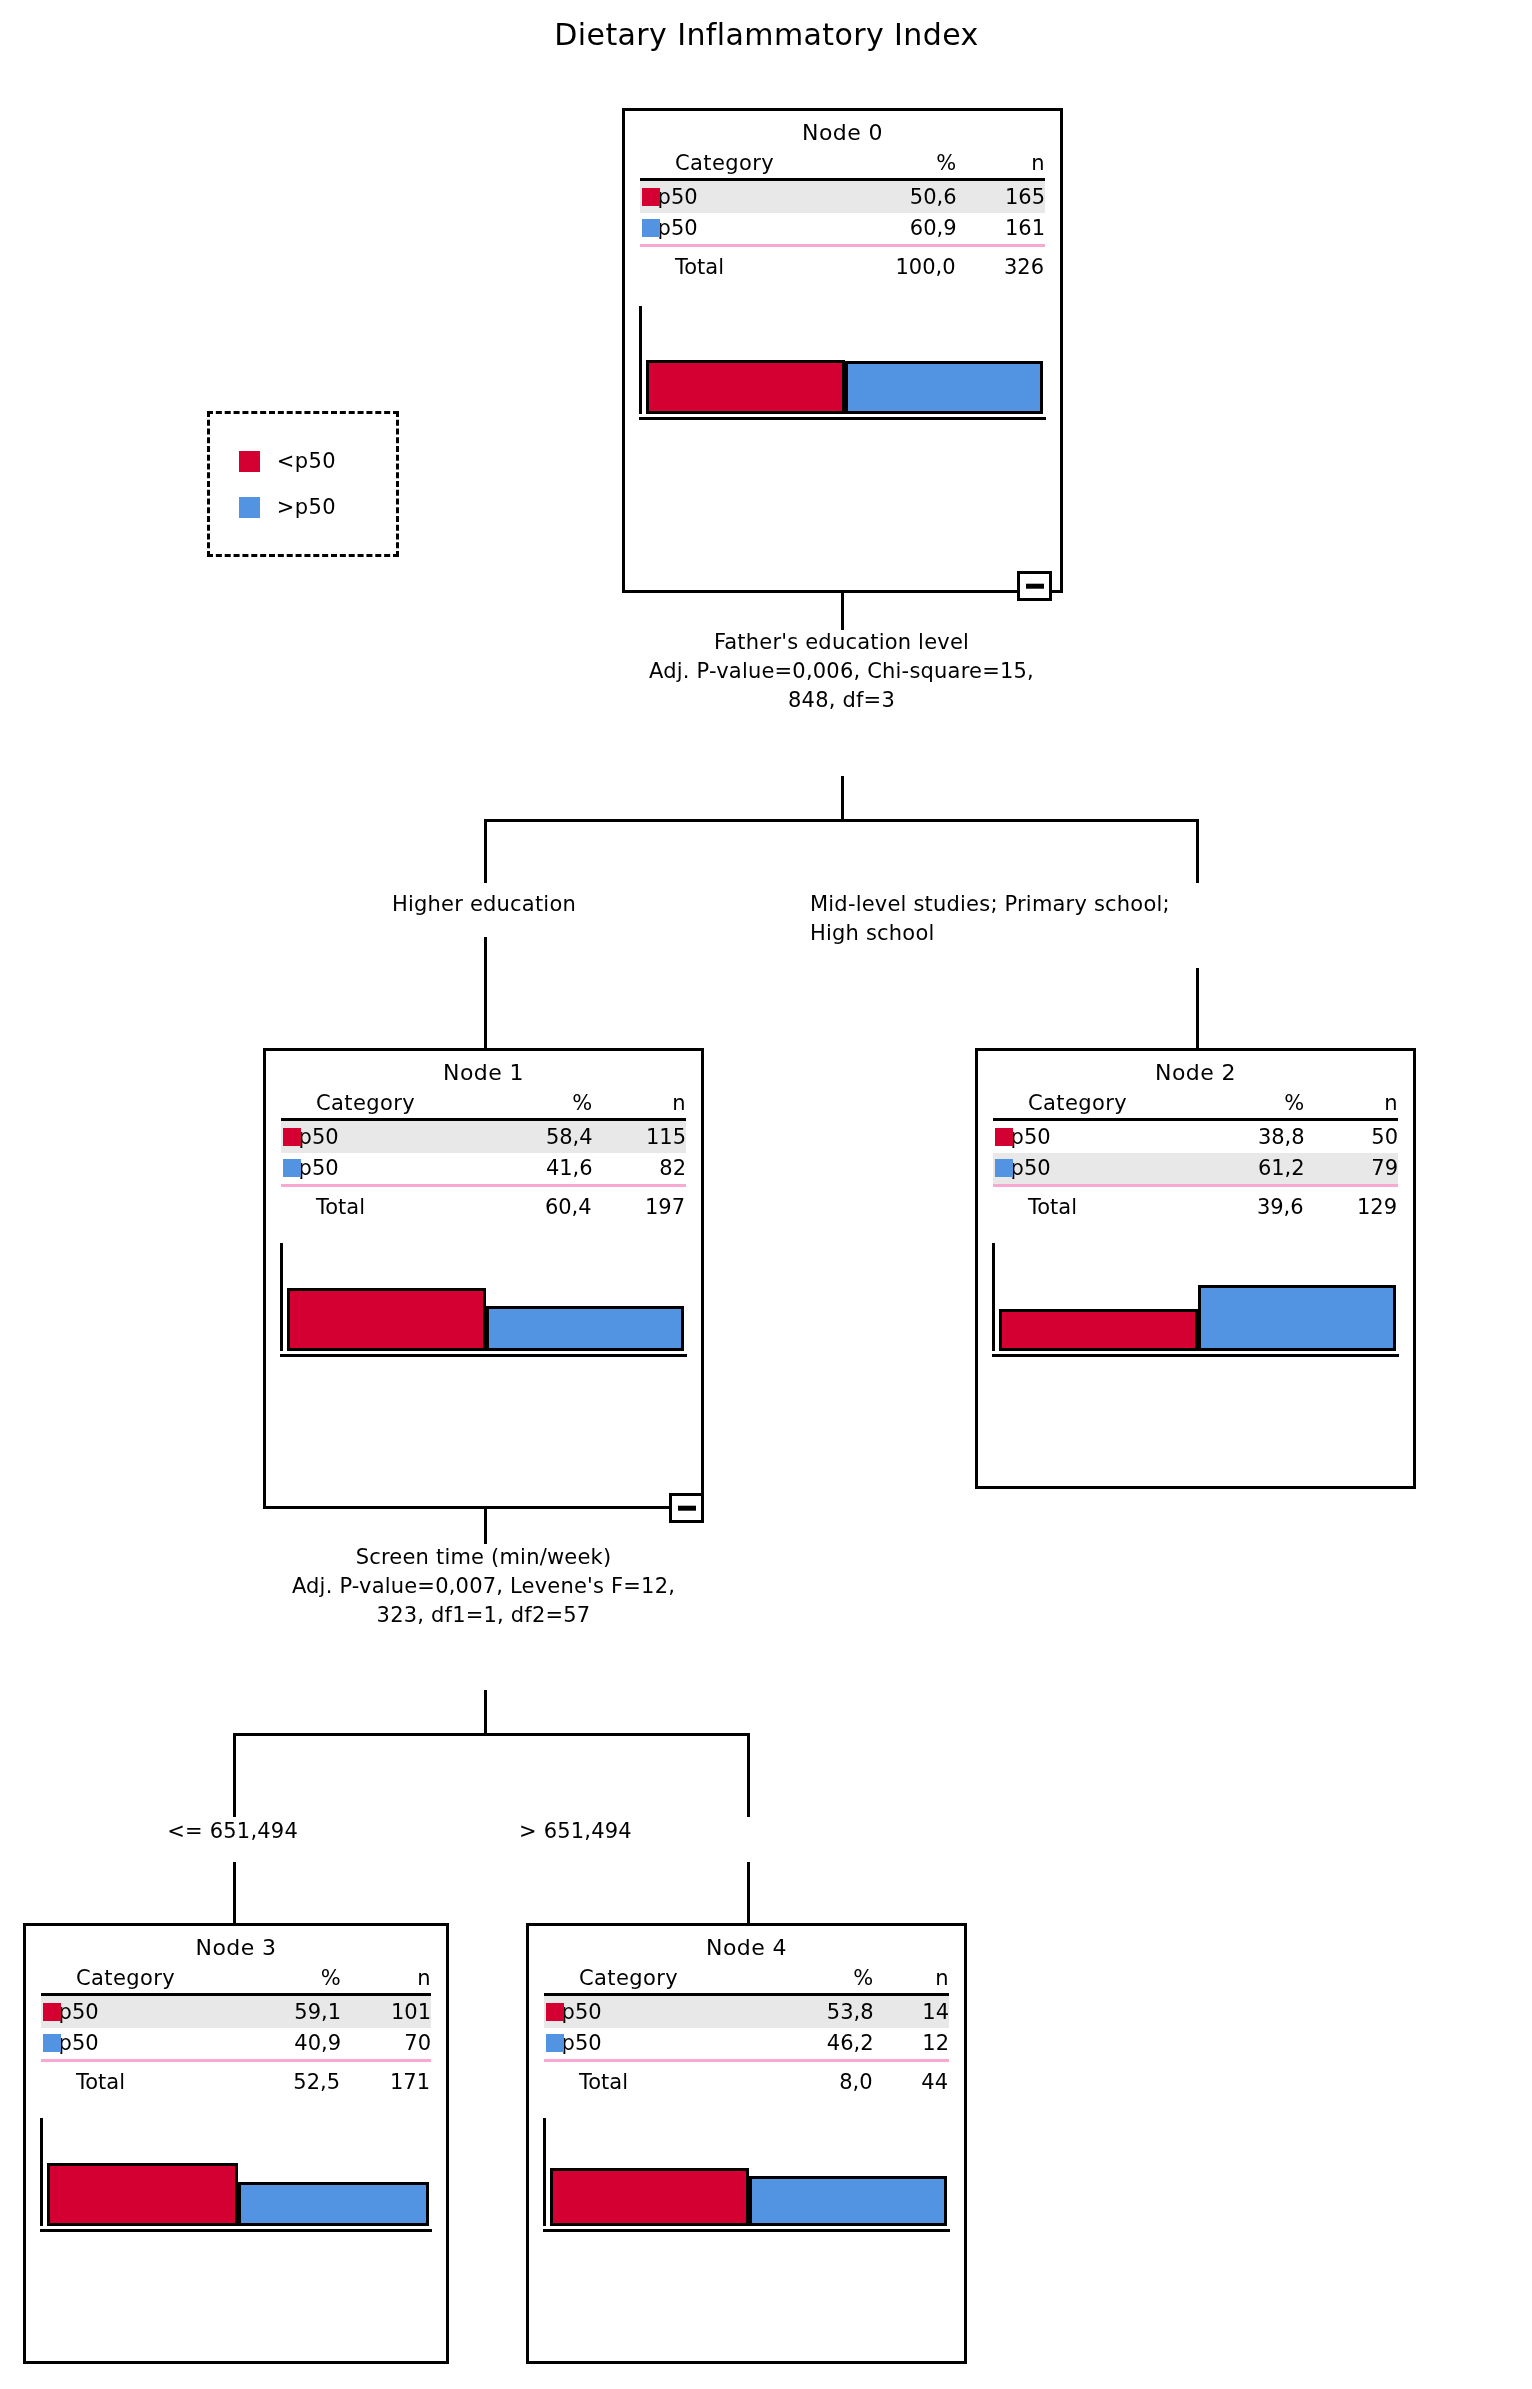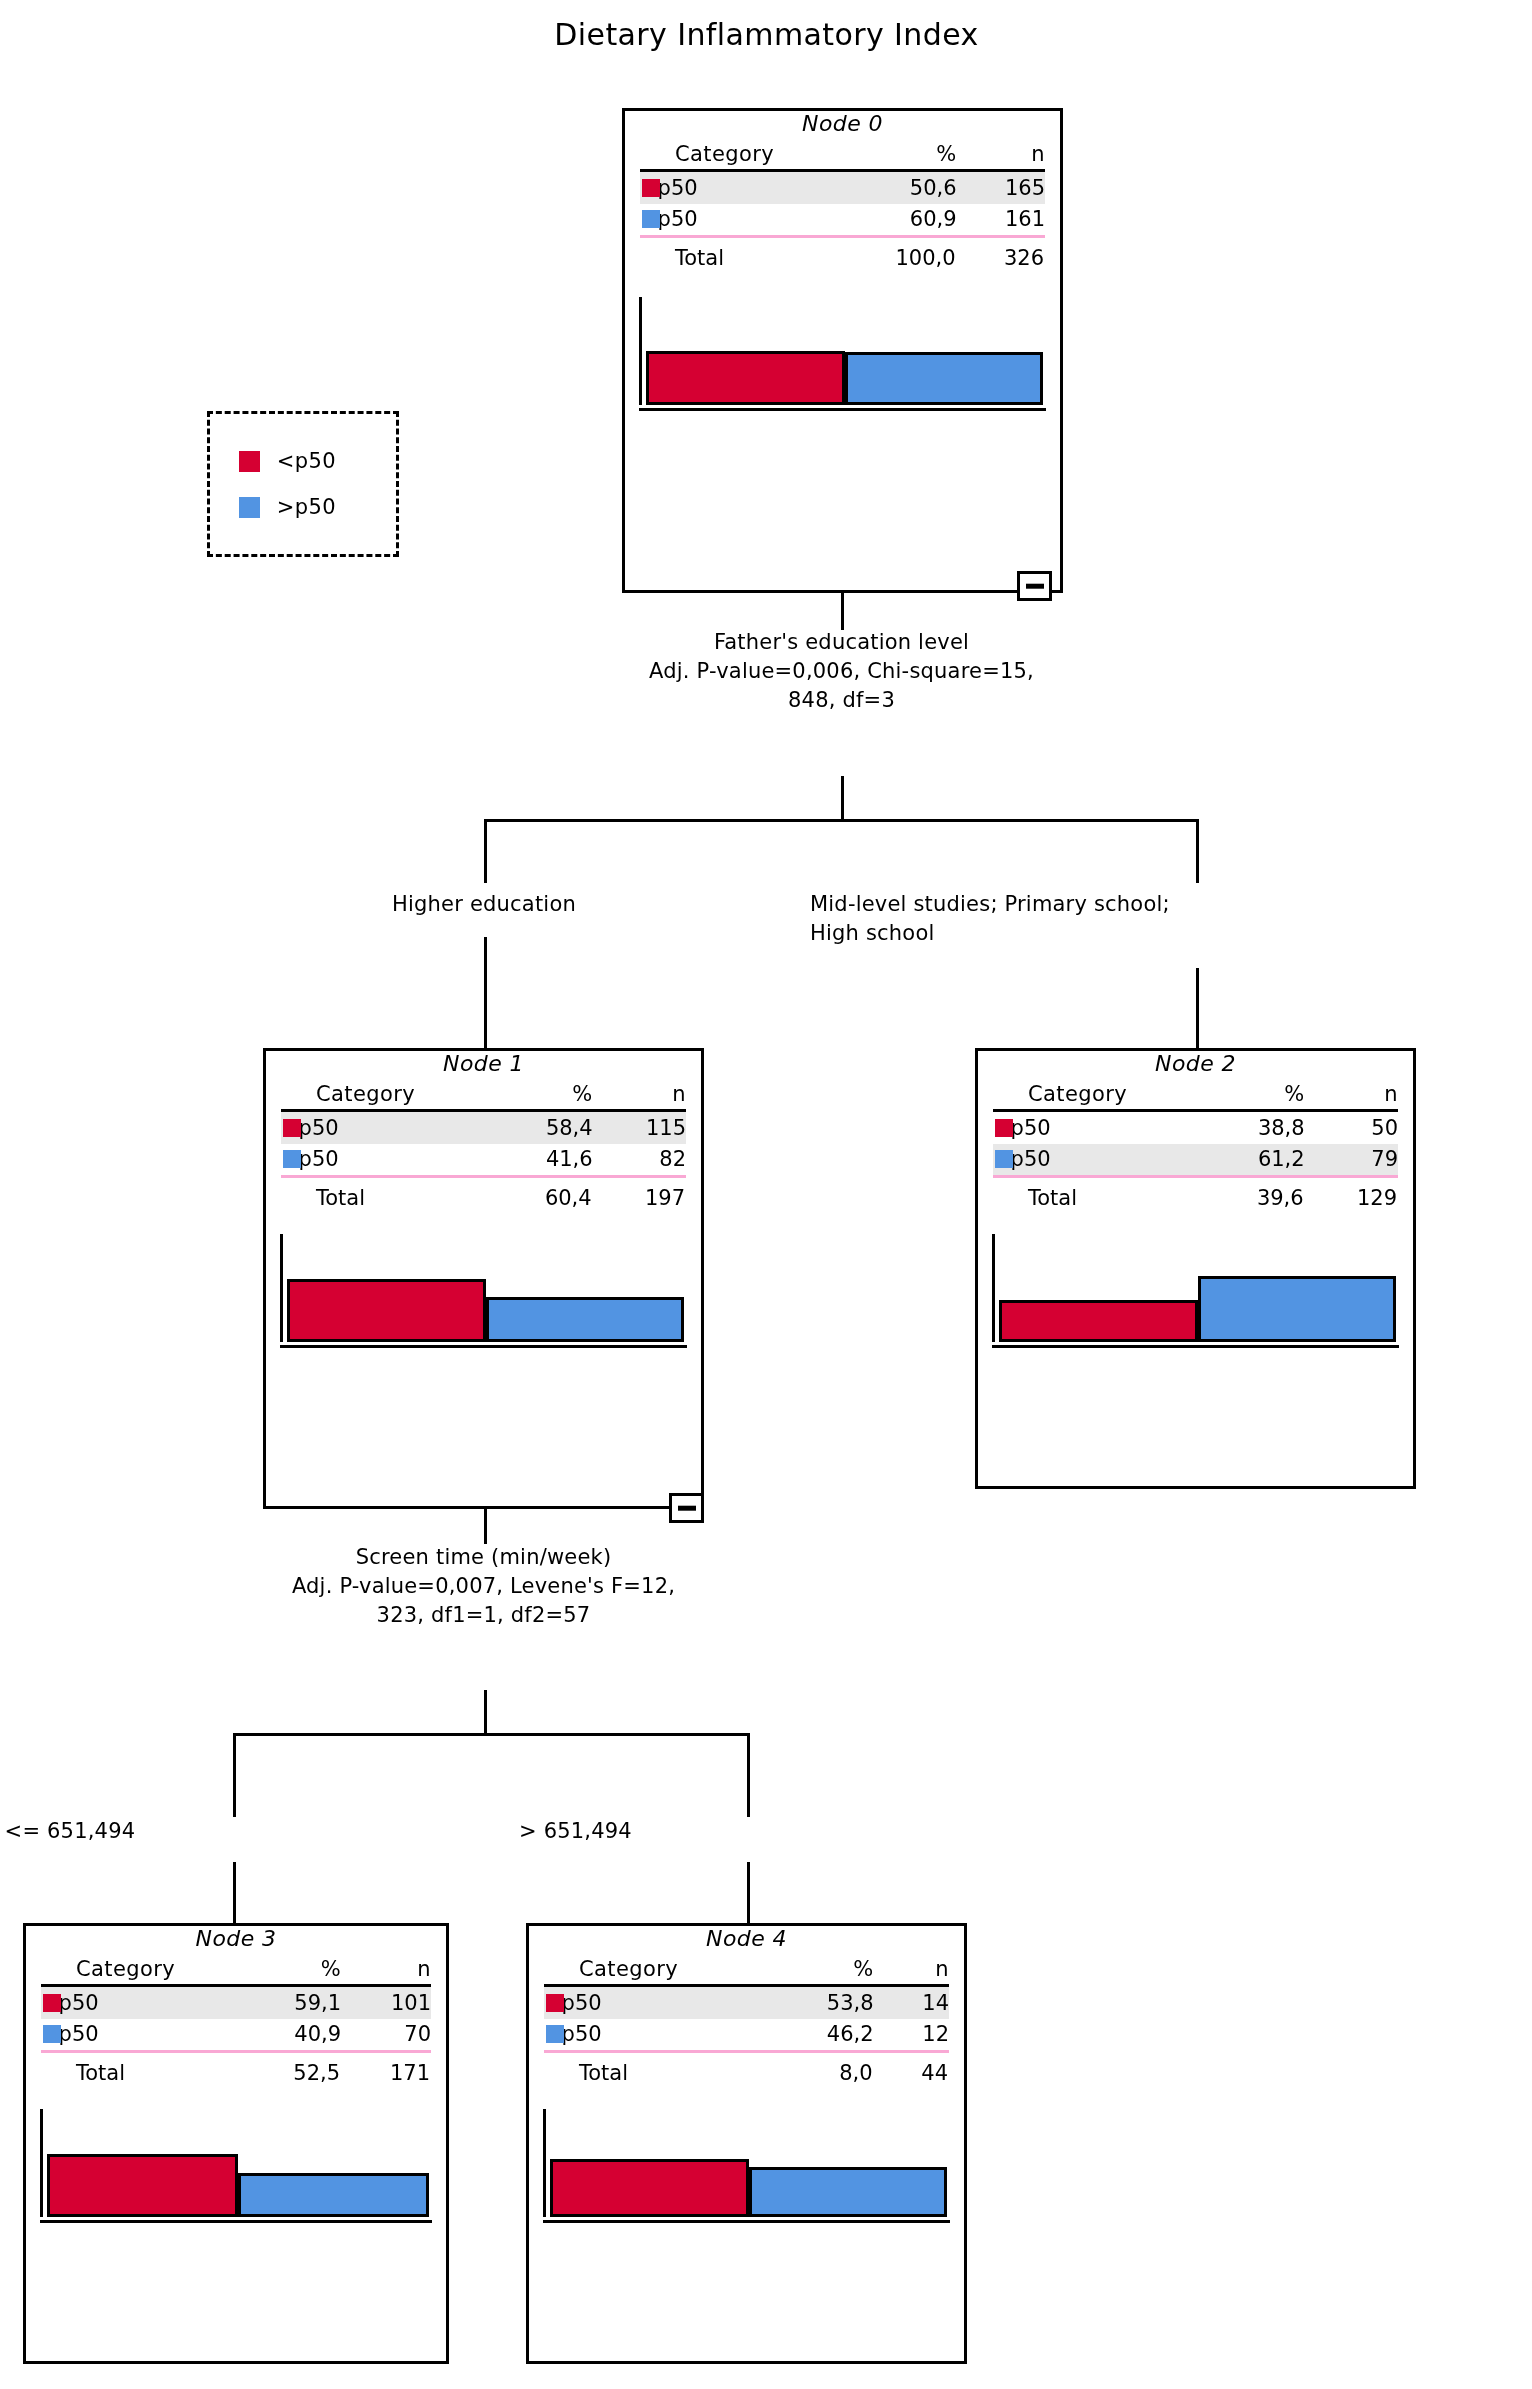--- a/index.html
+++ b/index.html
@@ -52,23 +52,23 @@
   
   .node {
     box-sizing: border-box;
     border: 3px solid #000;
     background: #ffffff;
     padding: 0;
   }
   .node-title {
     text-align: center;
     font-size: 22px;
+    padding-top: 9px;
     padding-bottom: 6px;
     letter-spacing: 0.4px;
-    font-style: italic;
   }
   table.node-table {
     width: calc(100% - 30px);
     margin: 0 15px;
     border-collapse: collapse;
     font-size: 21px;
   }
   table.node-table th {
     font-weight: normal;
     padding: 0 0 3px 0;
@@ -334,21 +334,21 @@
   <div>Screen time (min/week)</div>
   <div>Adj. P-value=0,007, Levene's F=12,</div>
   <div>323, df1=1, df2=57</div>
 </div>
 
 <div class="vline abs" style="left:484px; top:1690px; height:44px;"></div>
 <div class="hline abs" style="left:233px; top:1733px; width:517px;"></div>
 <div class="vline abs" style="left:233px; top:1733px; height:84px;"></div>
 <div class="vline abs" style="left:747px; top:1733px; height:84px;"></div>
 
-<div class="branch-label abs" style="left:4.6px; top:1817px; width:456px; text-align:left;">
+<div class="branch-label abs" style="left:4.6px; top:1817px; width:456px; text-align:center;">
   <span>&lt;= 651,494</span>
 </div>
 <div class="branch-label abs" style="left:519px; top:1817px; width:456px; text-align:left;">
   <span>&gt; 651,494</span>
 </div>
 
 <div class="vline abs" style="left:233px; top:1862px; height:64px;"></div>
 <div class="vline abs" style="left:747px; top:1862px; height:64px;"></div>
 
 <div class="node abs" id="node3" style="left:23px; top:1923px; width:426px; height:441px;">

